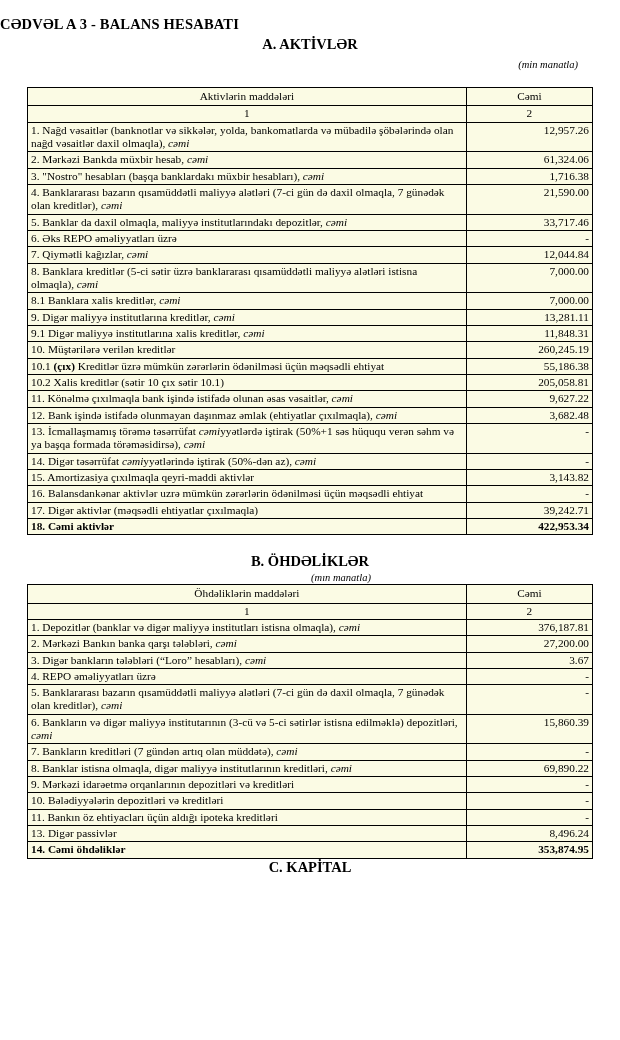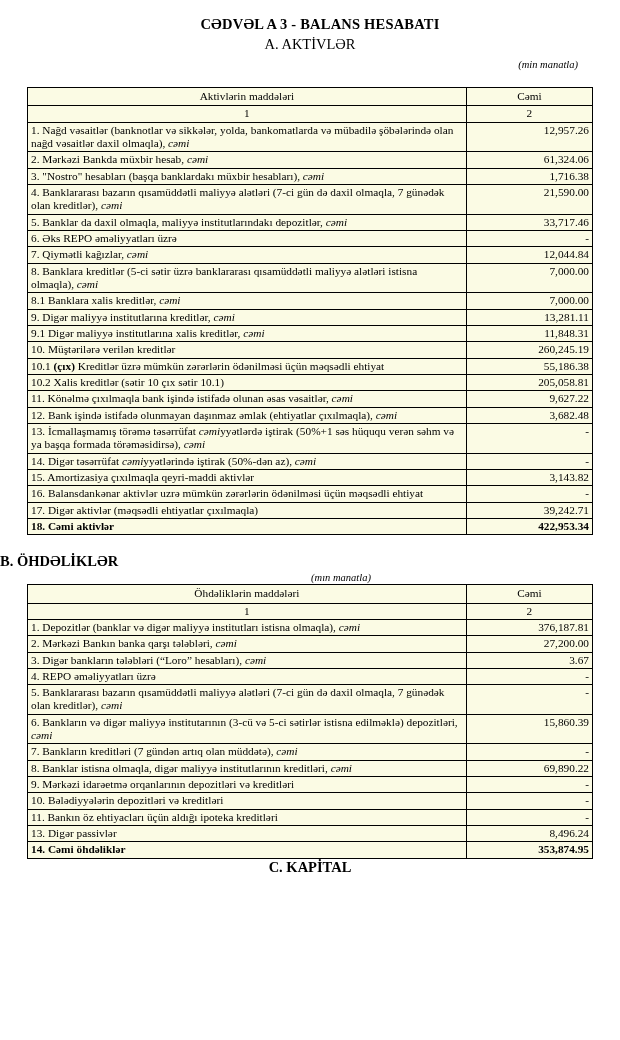--- a/index.html
+++ b/index.html
@@ -16,34 +16,33 @@
     overflow: hidden;
   }
   .page {
     width: 620px;
     height: 1040px;
     position: relative;
     padding: 0;
     box-sizing: border-box;
   }
   .title-main {
-    text-align: center;
     font-weight: bold;
     font-size: 14.5px;
     letter-spacing: 0.2px;
     margin-top: 16px;
-    margin-left: 20px;
   }
   .title-sub {
     text-align: center;
-    font-weight: normal;
+    font-weight: bold;
     font-size: 14.5px;
     margin-top: 3px;
   }
   .section-heading {
+    text-align: center;
     font-weight: bold;
     font-size: 14.5px;
     margin-top: 18px;
     margin-bottom: 2px;
   }
   .units {
     text-align: right;
     font-style: italic;
     font-size: 10.5px;
     padding-right: 42px;

